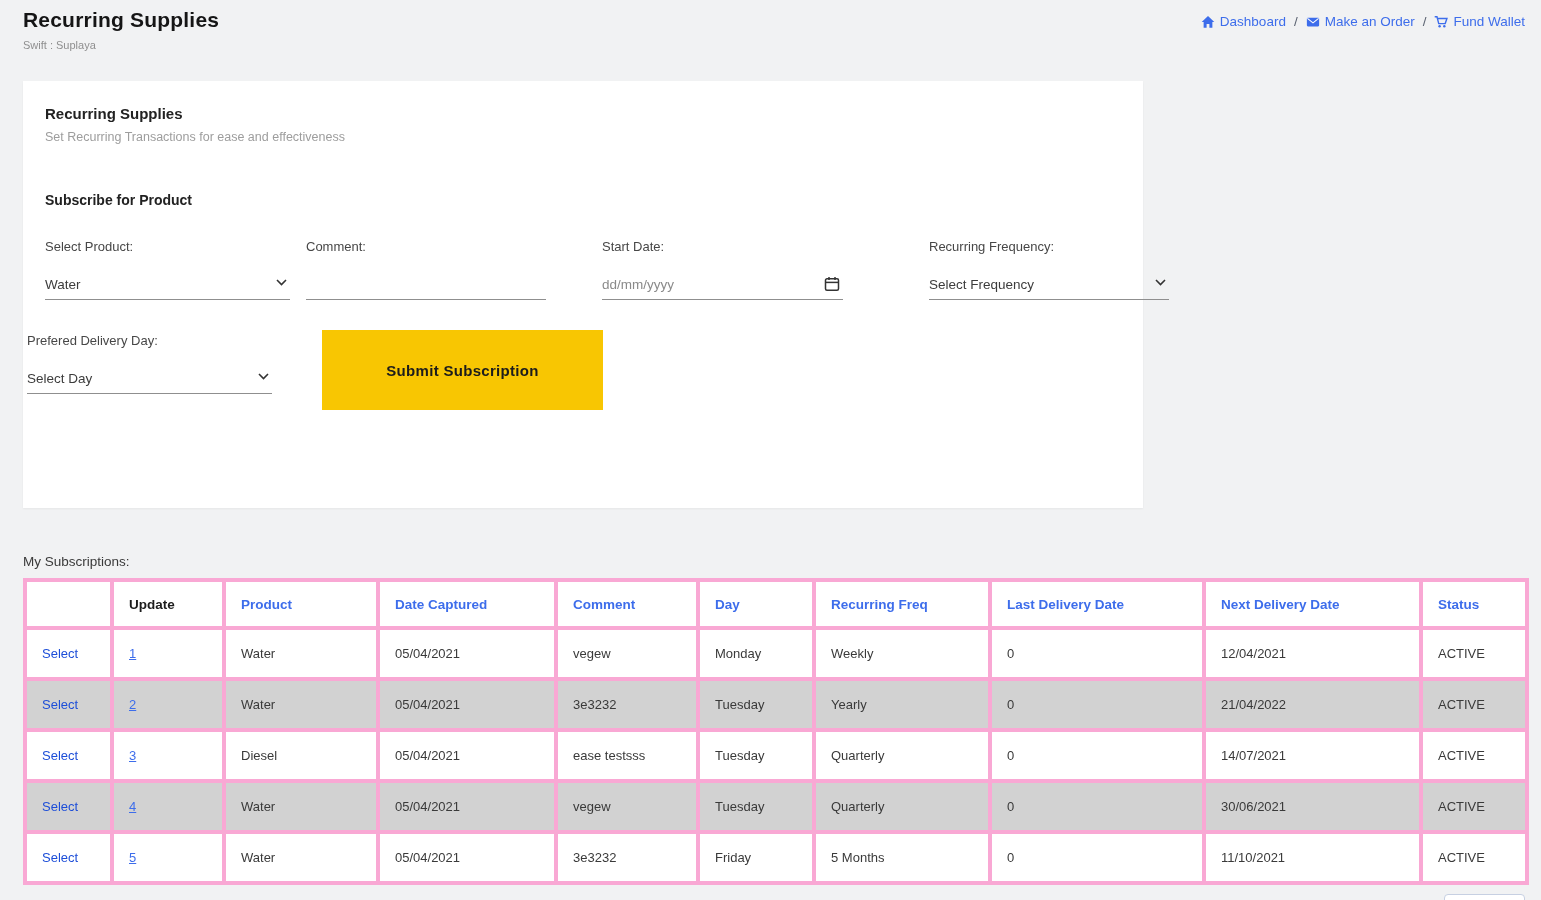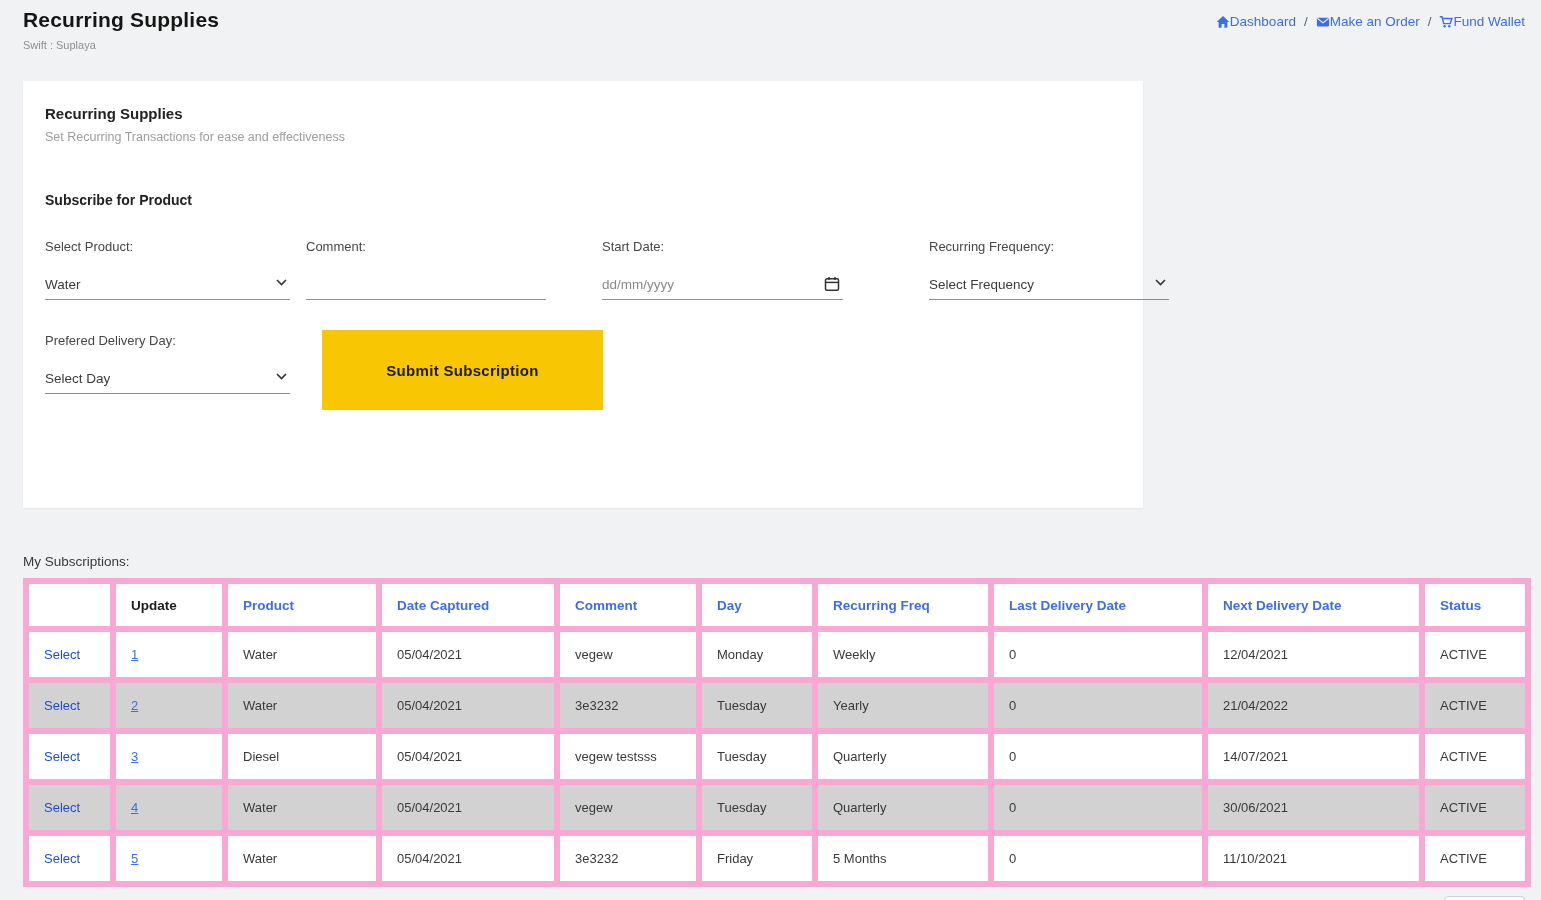--- a/index.html
+++ b/index.html
@@ -7,39 +7,39 @@
     width: 1541px; height: 900px; overflow: hidden;
     background: #f1f2f3;
     font-family: "Liberation Sans", sans-serif;
     color: #222;
   }
   
   .topbar { display: flex; justify-content: space-between; align-items: flex-start; padding: 8px 16px 0 23px; }
   .page-title { font-size: 21px; font-weight: bold; color: #151515; letter-spacing: .2px; }
   .page-subtitle { font-size: 11px; color: #8f8f8f; margin-top: 7px; }
   .breadcrumb { display: flex; align-items: center; gap: 8px; font-size: 13.5px; margin-top: 6px; white-space: nowrap; }
-  .bc-link { color: #3d6deb; text-decoration: none; display: inline-flex; align-items: center; cursor: pointer; }
+  .bc-link { color: #3d6deb; text-decoration: none; display: inline-flex; align-items: center; gap: 5px; cursor: pointer; }
   .bc-icon { display: inline-flex; align-items: center; }
   .bc-sep { color: #5a6270; }
   
   .card {
     position: relative; margin: 30px 0 0 23px;
     width: 1120px; height: 427px; background: #ffffff;
     box-shadow: 0 1px 2px rgba(0,0,0,.05);
   }
   .card-title { position: absolute; top: 24px; left: 22px; font-size: 15px; font-weight: bold; color: #222; }
   .card-sub { position: absolute; top: 49px; left: 22px; font-size: 12.5px; color: #9d9d9d; }
   .section-title { position: absolute; top: 111px; left: 22px; font-size: 14px; font-weight: bold; color: #222; }
   .field { position: absolute; }
   .field label { display: block; font-size: 13px; color: #474747; margin-bottom: 16px; }
   .f-product { left: 22px; top: 158px; width: 245px; }
   .f-comment { left: 283px; top: 158px; width: 240px; }
   .f-date    { left: 579px; top: 158px; width: 241px; }
   .f-freq    { left: 906px; top: 158px; width: 240px; }
-  .f-day     { left: 22px;  top: 252px; width: 245px; }
+  .f-day     { left: 4px;  top: 252px; width: 245px; }
   .uline {
     border: none; border-bottom: 1px solid #8f8f8f; background: transparent;
     width: 100%; height: 30px; font-size: 13.5px; color: #3c3c3c;
     font-family: inherit; outline: none;
   }
   input.uline::placeholder { color: #8a8a8a; }
   .select-wrap, .date-wrap { position: relative; }
   select.uline { appearance: none; -webkit-appearance: none; padding-right: 22px; cursor: pointer; }
   .chev { position: absolute; right: 3px; top: 9px; pointer-events: none; display: inline-flex; }
   .date-wrap input { padding-right: 26px; }
@@ -49,21 +49,21 @@
     background: #f8c602; border: none; cursor: pointer;
     font-family: inherit; font-size: 15px; font-weight: bold; color: #1c1c1c; letter-spacing: .3px;
   }
   
   .subs-title { margin: 46px 0 9px 23px; font-size: 13.5px; color: #3a3a3a; }
   .subs-table {
     margin-left: 23px; width: 1502px; border-collapse: collapse;
     table-layout: fixed; background: #fff; font-size: 13px; color: #3a3a3a;
   }
   .subs-table th, .subs-table td {
-    border: 6px solid #f9a8d4; padding: 0 15px; height: 51px;
+    border: 4px solid #f9a8d4; padding: 0 15px; height: 51px;
     text-align: left; font-weight: normal; overflow: hidden; white-space: nowrap;
   }
   .subs-table th { height: 48px; font-weight: bold; color: #3d6deb; font-size: 13.5px; background: #fff; }
   .subs-table th.dark { color: #1c1c1c; }
   .row-gray td { background: #d2d2d2; }
   .blue-link { color: #1d4ed8; text-decoration: none; cursor: pointer; margin-top: 29px; }
   .update-link { color: #3d6deb; text-decoration: underline; cursor: pointer; }
   
   .show-all-wrap { display: flex; justify-content: flex-end; margin: 9px 16px 0 0; }
   .show-all {
@@ -235,21 +235,21 @@
       <td>Yearly</td>
       <td>0</td>
       <td>21/04/2022</td>
       <td>ACTIVE</td>
     </tr>
     <tr>
       <td><a class="blue-link">Select</a></td>
       <td><a class="update-link">3</a></td>
       <td>Diesel</td>
       <td>05/04/2021</td>
-      <td>vegew testsss</td>
+      <td>ease testsss</td>
       <td>Tuesday</td>
       <td>Quarterly</td>
       <td>0</td>
       <td>14/07/2021</td>
       <td>ACTIVE</td>
     </tr>
     <tr class="row-gray">
       <td><a class="blue-link">Select</a></td>
       <td><a class="update-link">4</a></td>
       <td>Water</td>

